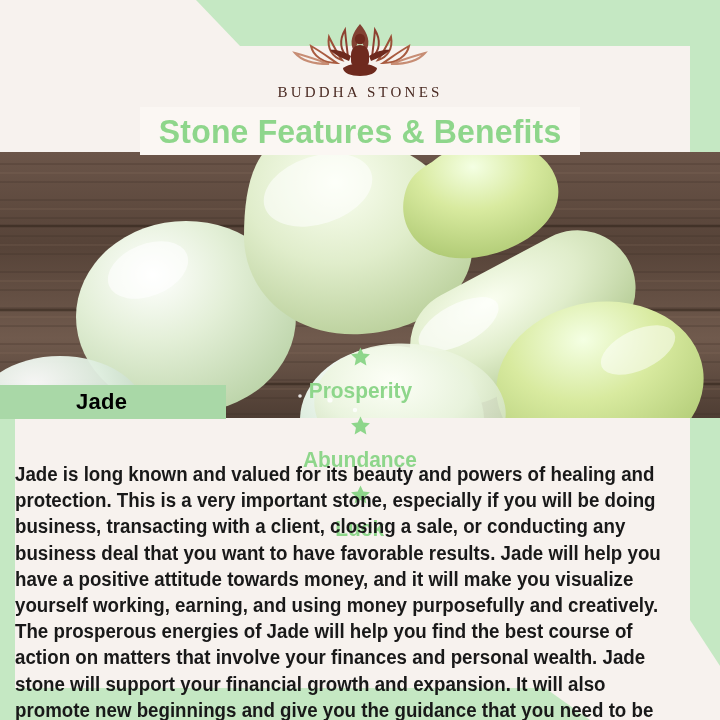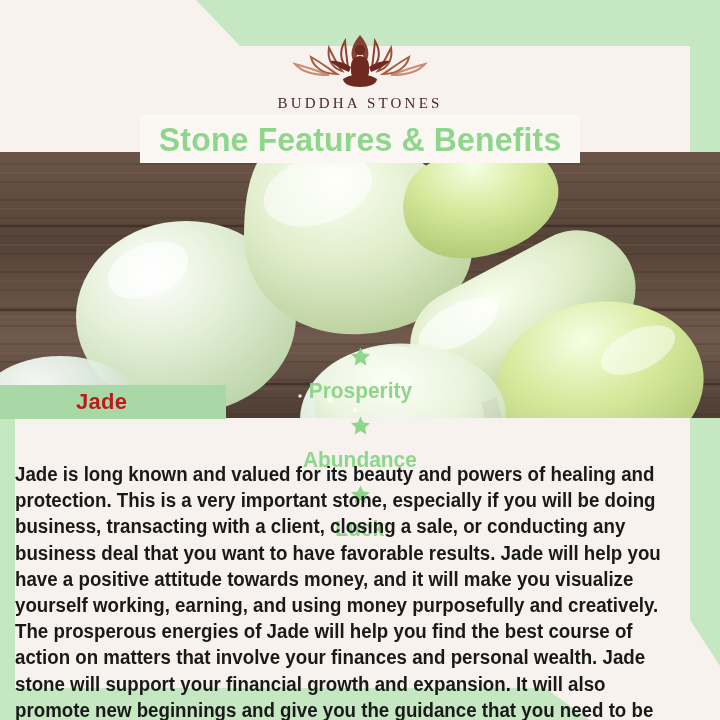--- a/index.html
+++ b/index.html
@@ -32,38 +32,37 @@
     position:absolute; left:0; top:172px; width:15px; height:548px;
     background:#c5e8c3;
   }
   .deco-left-in {
     position:absolute; left:0; top:265px; width:26px; height:150px;
     background:#a9d9ab; opacity:.55;
   }
 
   
   .header {
-    position:absolute; left:0; top:16px; width:720px; height:110px;
+    position:absolute; left:0; top:5px; width:720px; height:110px;
     display:flex; flex-direction:column; align-items:center; justify-content:center;
     z-index:5;
   }
   .logo-mark { width:150px; height:62px; display:block; }
   .logo-word {
     font-family:"Liberation Serif", serif;
     font-size:15px; letter-spacing:3.2px; color:#4a2a22;
     margin-top:2px;
   }
 
   
   .title-band {
     position:absolute; left:140px; top:107px; width:440px; height:48px;
     background:#fbf7f3;
     display:flex; align-items:center; justify-content:center;
     z-index:6;
-    margin-top:8px;
   }
   .title-band .t {
     font-family:"Liberation Sans Narrow","Liberation Sans", sans-serif;
     font-weight:bold; font-size:34px; color:#8ed68b;
     letter-spacing:.2px; white-space:nowrap;
     transform:scaleX(.94); transform-origin:center;
   }
 
   
   .photo {
@@ -72,21 +71,21 @@
   }
   .photo svg { display:block; width:720px; height:266px; }
 
   .stone-label {
     position:absolute; left:0; top:385px; width:226px; height:34px;
     background:#a9d8a7;
     display:flex; align-items:center;
     z-index:7;
   }
   .stone-label .s {
-    color:#b91c1c; font-weight:bold; font-size:22px;
+    color:#000000; font-weight:bold; font-size:22px;
     margin-left:76px; letter-spacing:.3px;
   }
 
   
   .benefits {
     position:absolute; left:0; top:428px; width:720px; height:32px;
     display:flex; align-items:center; justify-content:center; gap:11px;
     z-index:5;
     flex-direction:column;
   }

